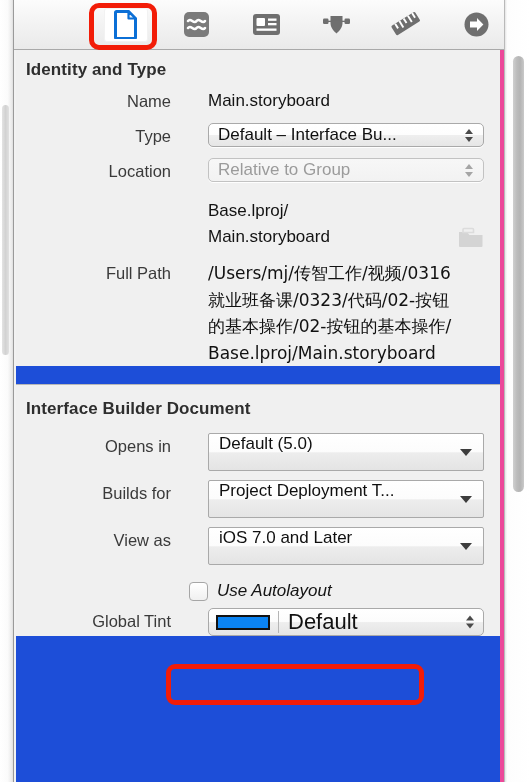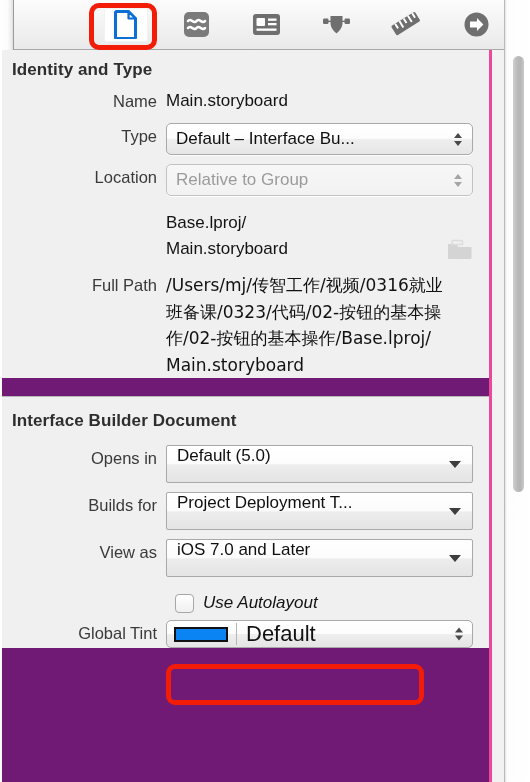--- a/index.html
+++ b/index.html
@@ -98,24 +98,24 @@
     border: 5px solid #f21c07;
     border-radius: 10px;
     pointer-events: none;
   }
   #redbox-tab   { left: 89px;  top: 3px;   width: 68px;  height: 47px; }
   #redbox-auto  { left: 166px; top: 664px; width: 258px; height: 41px; border-width: 5px; border-radius: 9px; }
 
   
   .panel {
     position: absolute;
-    left: 2px; top: 50px;
+    left: 16px; top: 50px;
     width: 490px; height: 732px;
-    background: #701a75;
-    border-right: 3px solid #ec4899;
+    background: #1d4ed8;
+    border-right: 6px solid #ec4899;
   }
 
   .section {
     position: relative;
     background: #f0f0f0;
   }
   .section-divider {
     height: 1px;
     background: #b7b7b7;
     margin: 0;
@@ -127,20 +127,21 @@
     color: #2e2e2e;
     padding: 10px 0 8px 10px;
     letter-spacing: 0.1px;
   }
 
   .row {
     display: flex;
     align-items: flex-start;
     margin-bottom: 9px;
     padding-right: 16px;
+    gap: 28px;
   }
   .row-label {
     width: 164px;
     flex: 0 0 164px;
     text-align: right;
     padding-right: 9px;
     font-size: 16.5px;
     color: #3a3a3a;
     line-height: 26px;
     white-space: nowrap;
@@ -153,21 +154,21 @@
   .static-value {
     font-size: 17px;
     color: #131313;
     line-height: 26px;
     word-break: break-word;
   }
 
   
   .popup {
     position: relative;
-    height: 32px;
+    height: 24px;
     border: 1px solid #a9a9a9;
     border-radius: 5px;
     background: linear-gradient(to bottom, #ffffff 0%, #fdfdfd 48%, #eeeeee 52%, #e6e6e6 100%);
     box-shadow: 0 1px 0 rgba(255,255,255,0.9);
     display: flex;
     align-items: center;
     padding: 0 30px 0 9px;
     font-size: 17px;
     color: #0f0f0f;
     white-space: nowrap;

